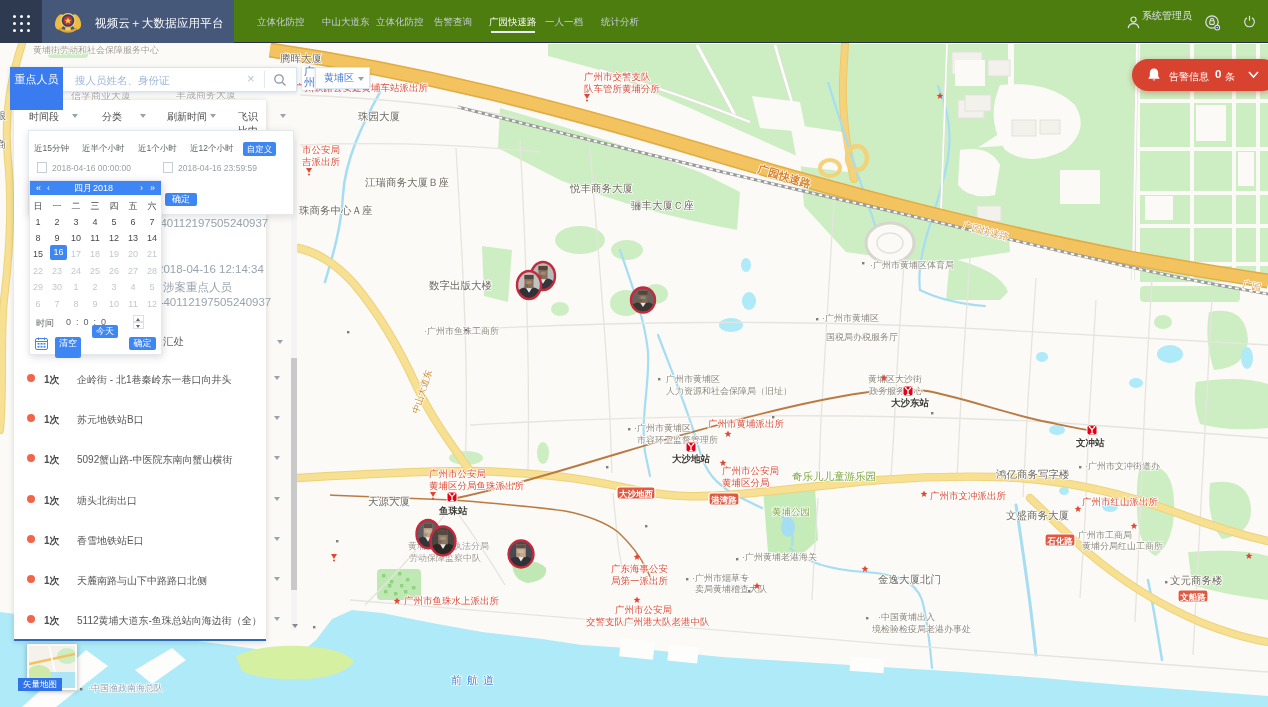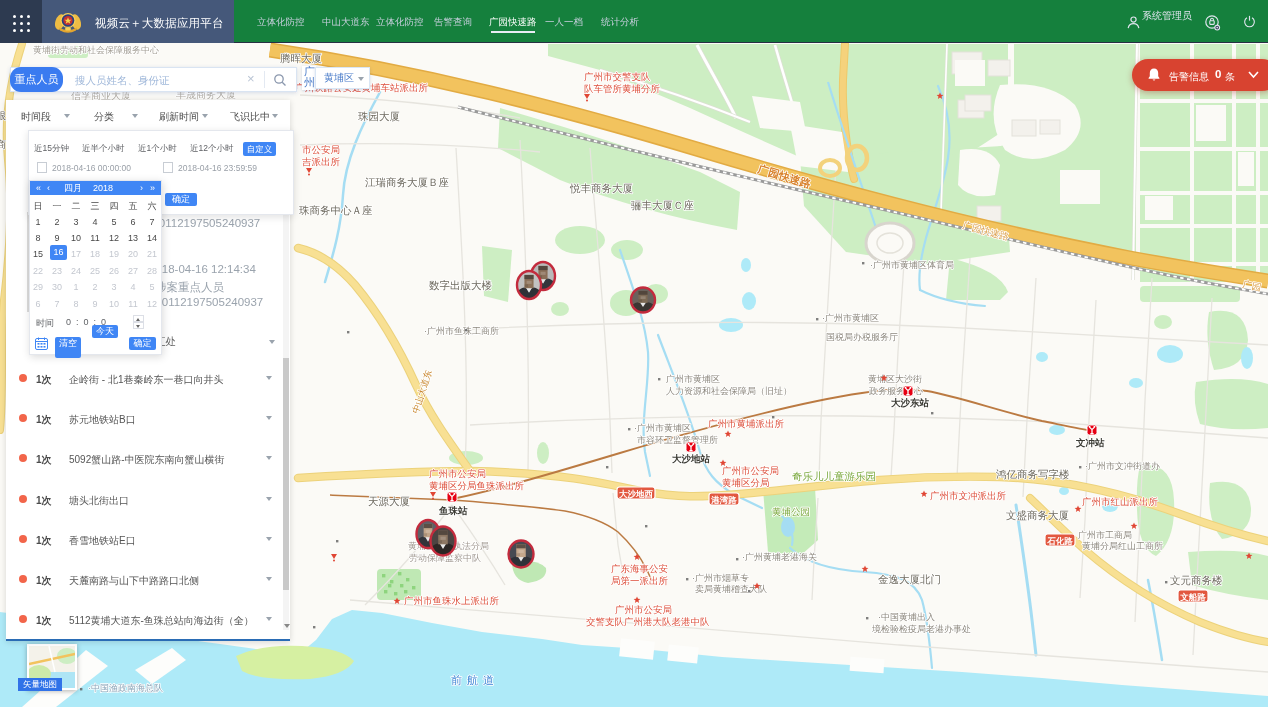--- a/index.html
+++ b/index.html
@@ -1,39 +1,39 @@
 <!DOCTYPE html>
 <html><head><meta charset="utf-8">
 <style>
 *{margin:0;padding:0;box-sizing:border-box;}
 html,body{width:1268px;height:707px;overflow:hidden;background:#fbfaf6;font-family:"Liberation Sans",sans-serif;}
 #app{position:relative;width:1268px;height:707px;}
 .abs{position:absolute;}
 
-#nav{position:absolute;left:0;top:0;width:1268px;height:43px;background:#15803d;border-bottom:1px solid #273043;}
+#nav{position:absolute;left:0;top:0;width:1268px;height:43px;background:#4d7c0f;border-bottom:1px solid #273043;}
 #nav .sq{position:absolute;left:0;top:0;width:42px;height:43px;background:#2d3a50;}
 #nav .logoblk{position:absolute;left:42px;top:0;width:192px;height:43px;background:#45587a;}
 #nav .title{position:absolute;left:95px;top:16px;color:#fff;font-size:11.5px;letter-spacing:.2px;white-space:nowrap;}
 .mitem{position:absolute;top:16px;font-size:9.5px;color:#c7cfdd;white-space:nowrap;}
 .mitem.act{color:#fff;}
 .mitem.act:after{content:"";position:absolute;left:2px;right:2px;bottom:-4px;height:2px;background:#e8ecf4;}
 #nav .ricon{position:absolute;color:#dfe4ee;}
 
 #sbar{position:absolute;left:10px;top:67px;width:287px;height:25px;background:#fff;border:1px solid #d9e4f2;box-shadow:0 1px 4px rgba(40,80,160,.18);}
-#sbtn{position:absolute;left:-1px;top:-1px;width:53px;height:25px;background:#3a7bf0;color:#fff;font-size:11px;text-align:center;line-height:25px;border-radius:11px;}
+#sbtn{position:absolute;left:-1px;top:-1px;width:53px;height:43px;background:#3a7bf0;color:#fff;font-size:11px;text-align:center;line-height:25px;}
 #sph{position:absolute;left:64px;top:6px;font-size:10.5px;color:#a0b8da;}
 #sx{position:absolute;left:236px;top:3px;color:#b9c4d4;font-size:13px;}
 #sdiv{position:absolute;left:253px;top:3px;width:1px;height:17px;background:#e3e9f2;}
 
 #gz{position:absolute;left:302px;top:66px;width:14px;height:24px;background:#fff;box-shadow:0 1px 3px rgba(60,90,150,.25);overflow:hidden;color:#4a7cc9;font-size:11px;line-height:11px;padding-left:2px;}
 #hpq{position:absolute;left:315px;top:67px;width:55px;height:22px;background:#fff;border:1px solid #d9e6f5;box-shadow:0 1px 3px rgba(60,90,150,.2);color:#4a7cc9;font-size:10px;line-height:20px;padding-left:8px;}
 
 #alert{position:absolute;left:1132px;top:59px;width:146px;height:32px;background:#d84330;border-radius:16px;color:#fff;box-shadow:0 2px 6px rgba(150,30,20,.35);}
 
-#panel{position:absolute;left:6px;top:100px;width:284px;height:541px;background:#fff;border-bottom:2px solid #2a6cb5;box-shadow:0 1px 6px rgba(0,0,0,.15);}
+#panel{position:absolute;left:14px;top:100px;width:252px;height:541px;background:#fff;border-bottom:2px solid #2a6cb5;box-shadow:0 1px 6px rgba(0,0,0,.15);}
 .fitem{position:absolute;top:10px;font-size:10px;color:#4c4c4c;}
 .car{display:inline-block;width:0;height:0;border-left:3.5px solid transparent;border-right:3.5px solid transparent;border-top:4.5px solid #9aa3ad;vertical-align:middle;}
 .ldot{position:absolute;left:13px;width:8px;height:8px;border-radius:50%;background:#f2654a;}
 .lrow{position:absolute;left:0;width:284px;height:40px;}
 .lcnt{position:absolute;left:30px;top:0;font-size:10px;font-weight:bold;color:#4c4c4c;}
 .ltxt{position:absolute;left:63px;top:0;font-size:10px;color:#555;white-space:nowrap;}
 .lcar{position:absolute;left:260px;top:3px;}
 
 #pop1{position:absolute;left:28px;top:130px;width:266px;height:85px;background:#fff;border:1px solid #e4e7ed;box-shadow:0 2px 8px rgba(0,0,0,.12);}
 
@@ -495,21 +495,21 @@
   <span class="abs" style="left:23px;top:32px;font-size:8.5px;color:#9aa0a8">2018-04-16 00:00:00</span>
   <span class="abs" style="left:134px;top:31px;width:10px;height:11px;border:1px solid #c8cdd4"></span>
   <span class="abs" style="left:149px;top:32px;font-size:8.5px;color:#9aa0a8">2018-04-16 23:59:59</span>
   <div class="btn" style="left:136px;top:62px;width:32px;height:13px;font-size:9px;line-height:13px">确定</div>
 </div>
 
 <div id="cal">
   <div class="abs" style="left:0;top:0;width:131px;height:14px;background:#3f86f5;color:#fff;font-size:9px;line-height:14px">
     <span class="abs" style="left:6px">«</span>
         <span class="abs" style="left:17px">‹</span>
-    <span class="abs" style="left:34px">四月</span>
+    <span class="abs" style="left:44px">四月</span>
         <span class="abs" style="left:63px">2018</span>
     <span class="abs" style="left:110px">›</span>
         <span class="abs" style="left:120px">»</span>
   </div>
   <div id="wk">
         <span class="cd" style="left:0px;top:19px">日</span>
         <span class="cd" style="left:19px;top:19px">一</span>
         <span class="cd" style="left:38px;top:19px">二</span>
         <span class="cd" style="left:57px;top:19px">三</span>
         <span class="cd" style="left:76px;top:19px">四</span>

